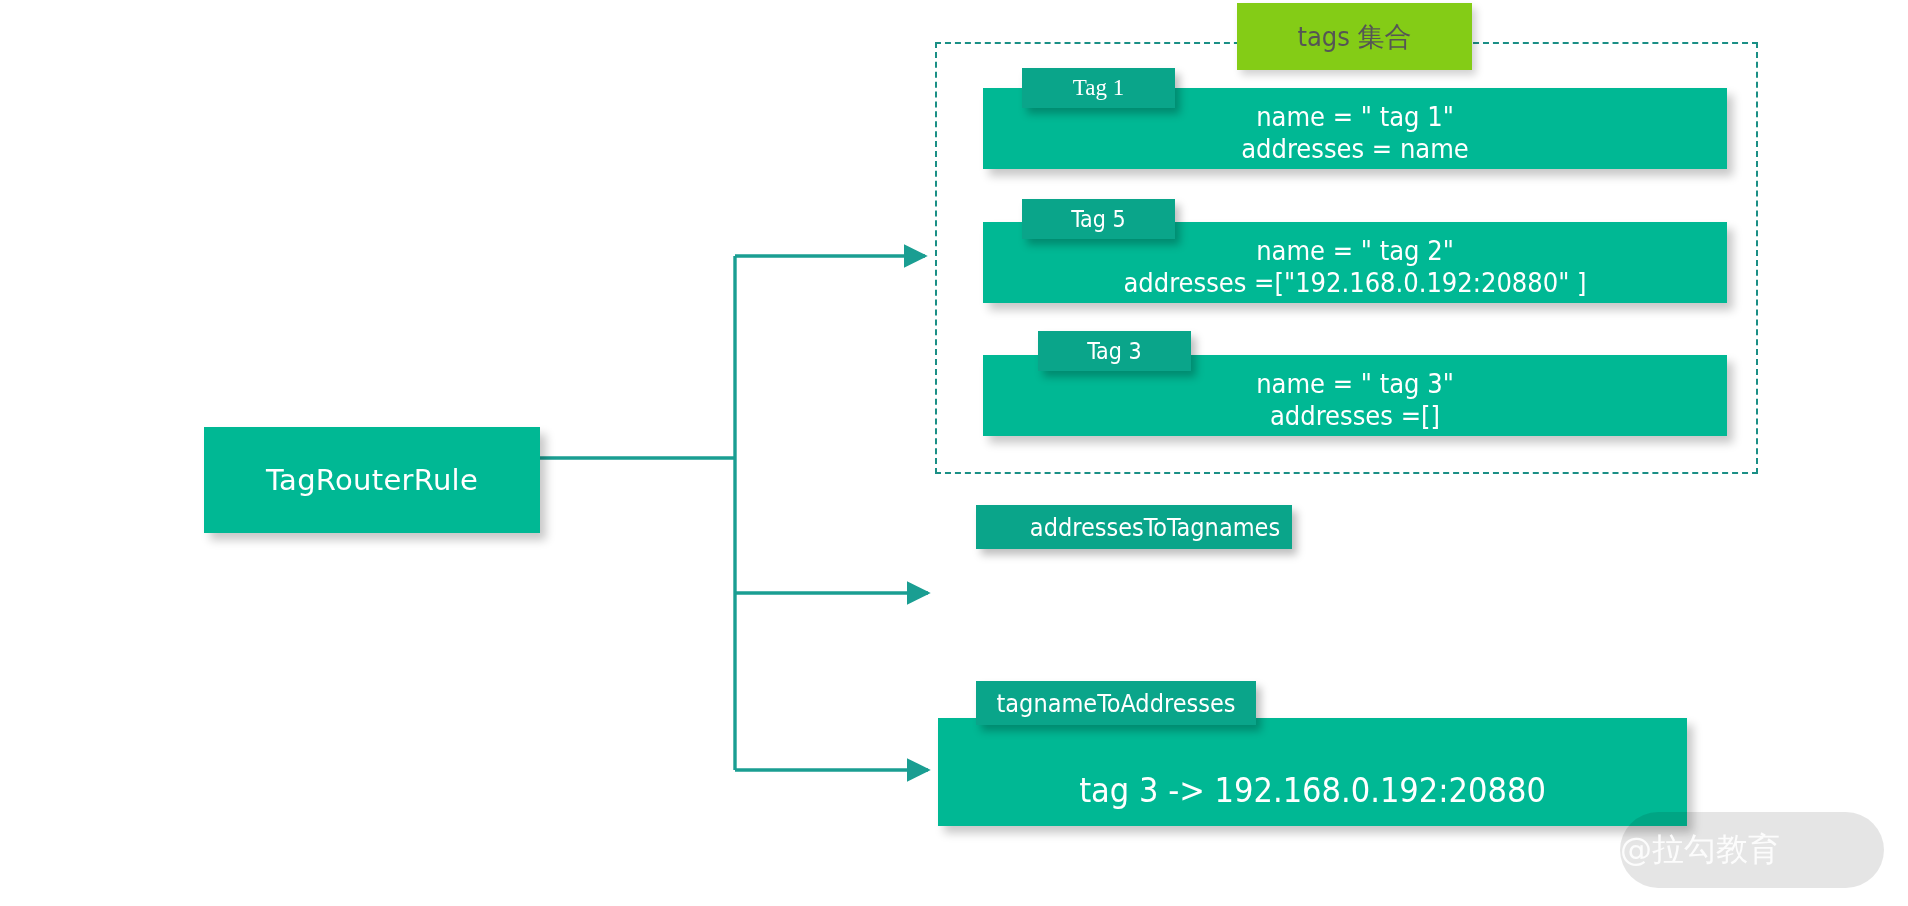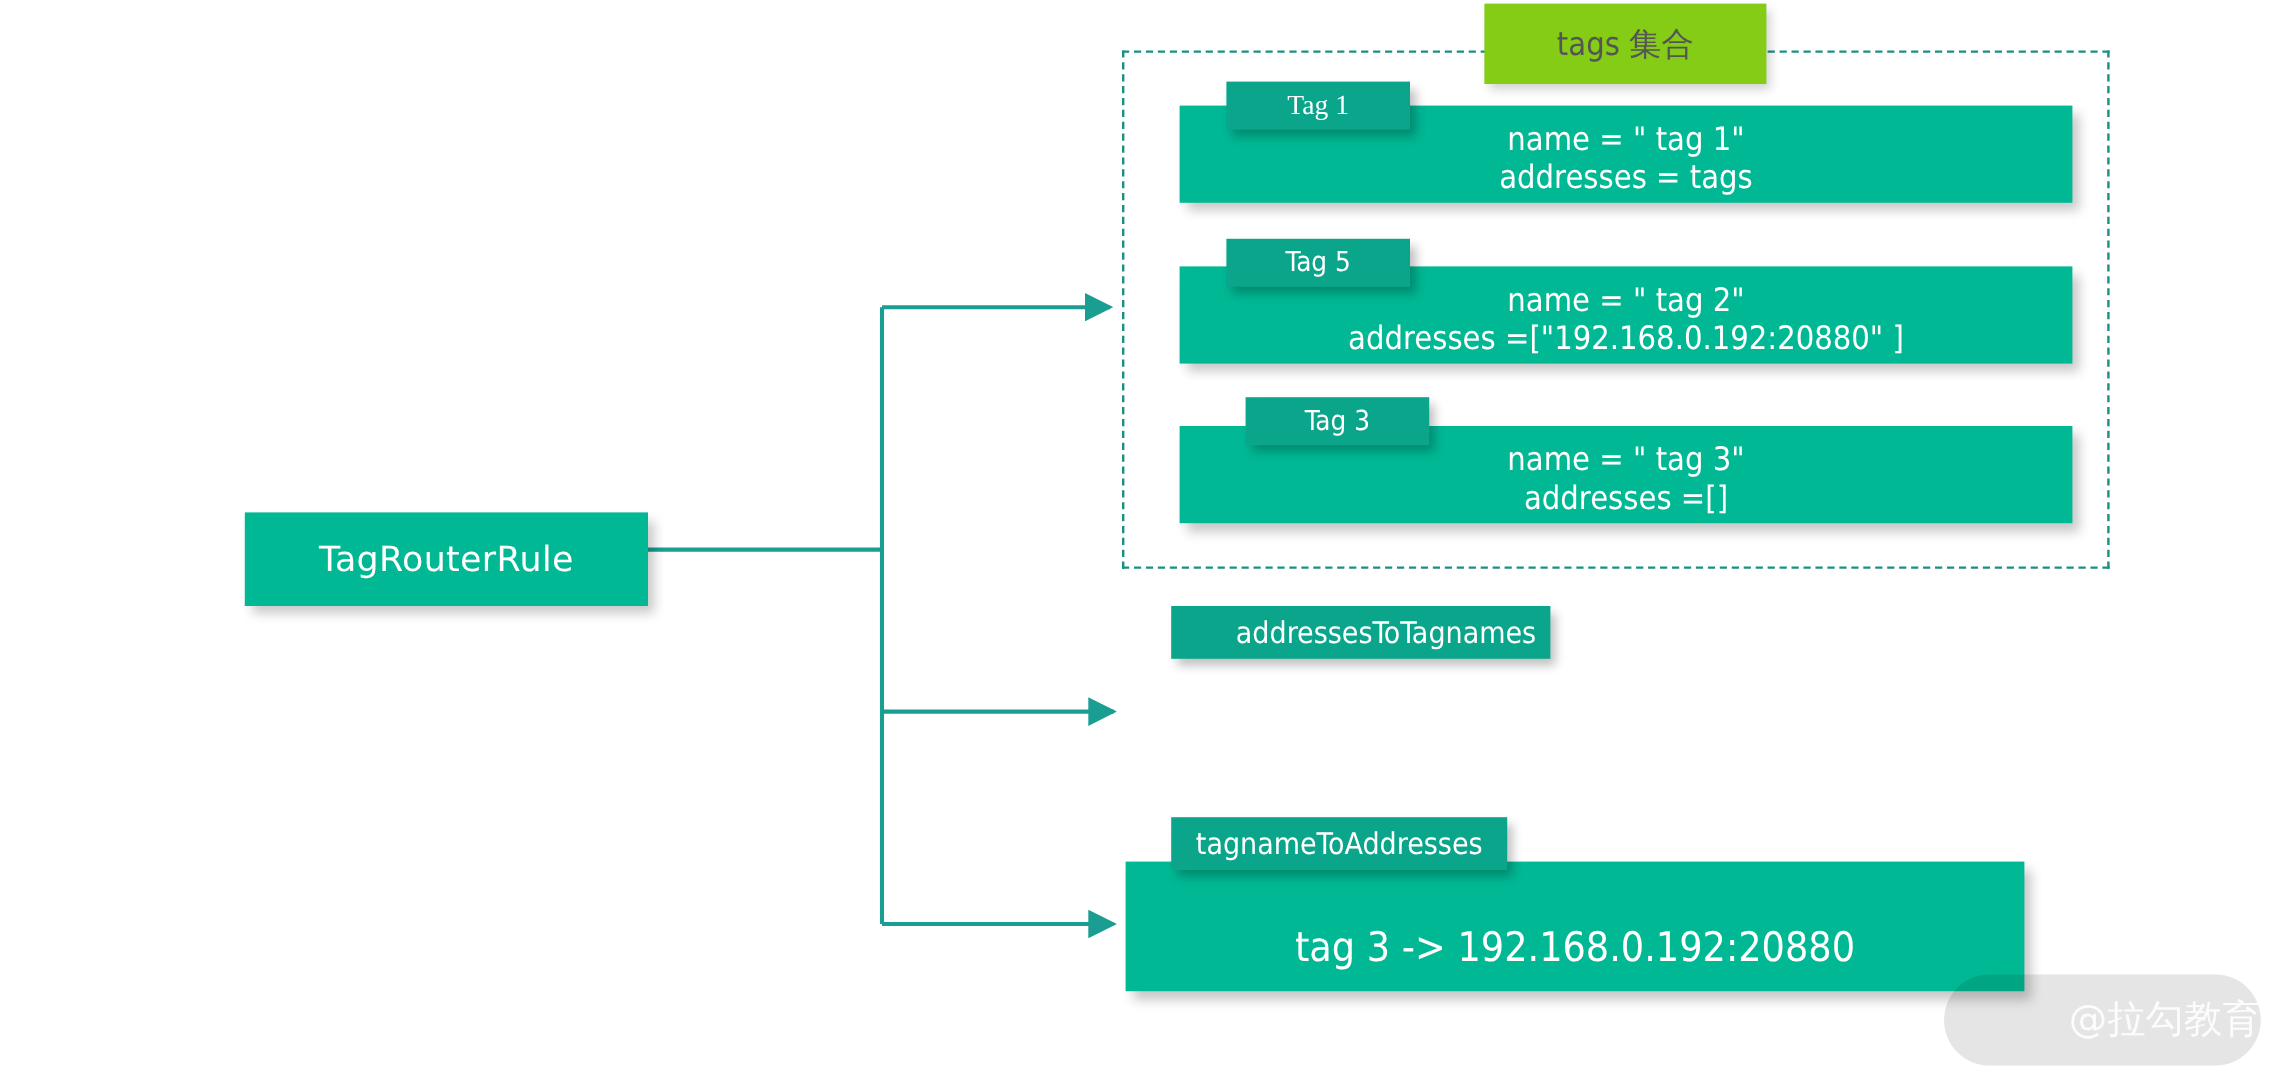--- a/index.html
+++ b/index.html
@@ -53,21 +53,21 @@
   }
   .box-body .line {
     line-height: 1.18;
   }
 
   
   #root-node {
     left: 204px;
     top: 427px;
     width: 336px;
-    height: 78px;
+    height: 106px;
     display: flex;
     align-items: center;
     justify-content: center;
     color: #ffffff;
     font-size: 29px;
     font-family: "DejaVu Sans", "Liberation Sans", sans-serif;
     letter-spacing: 0.3px;
   }
 
   
@@ -131,21 +131,21 @@
   #watermark {
     position: absolute;
     left: 1620px;
     top: 812px;
     width: 264px;
     height: 76px;
     border-radius: 38px;
     background: rgba(0,0,0,0.10);
     display: flex;
     align-items: center;
-    justify-content: flex-end;
+    justify-content: flex-start;
     color: rgba(255,255,255,0.88);
     font-size: 32px;
     font-family: "DejaVu Sans", "Liberation Sans", sans-serif;
   }
 </style>
 </head>
 <body>
 
 <div id="canvas">
 
@@ -172,21 +172,21 @@
   </div>
 
   <div id="tags-group"></div>
   <div id="tags-group-label">
     <span>tags 集合</span>
   </div>
 
   <div class="green-box tag-row-box" id="tag1-box">
     <div class="box-body">
       <div class="line">name = " tag 1"</div>
-      <div class="line">addresses = tags</div>
+      <div class="line">addresses = name</div>
     </div>
   </div>
   <div class="green-chip tag-row-chip" id="tag1-chip">
     <span>Tag 1</span>
   </div>
 
   <div class="green-box tag-row-box" id="tag2-box">
     <div class="box-body">
       <div class="line">name = " tag 2"</div>
       <div class="line">addresses =["192.168.0.192:20880" ]</div>

